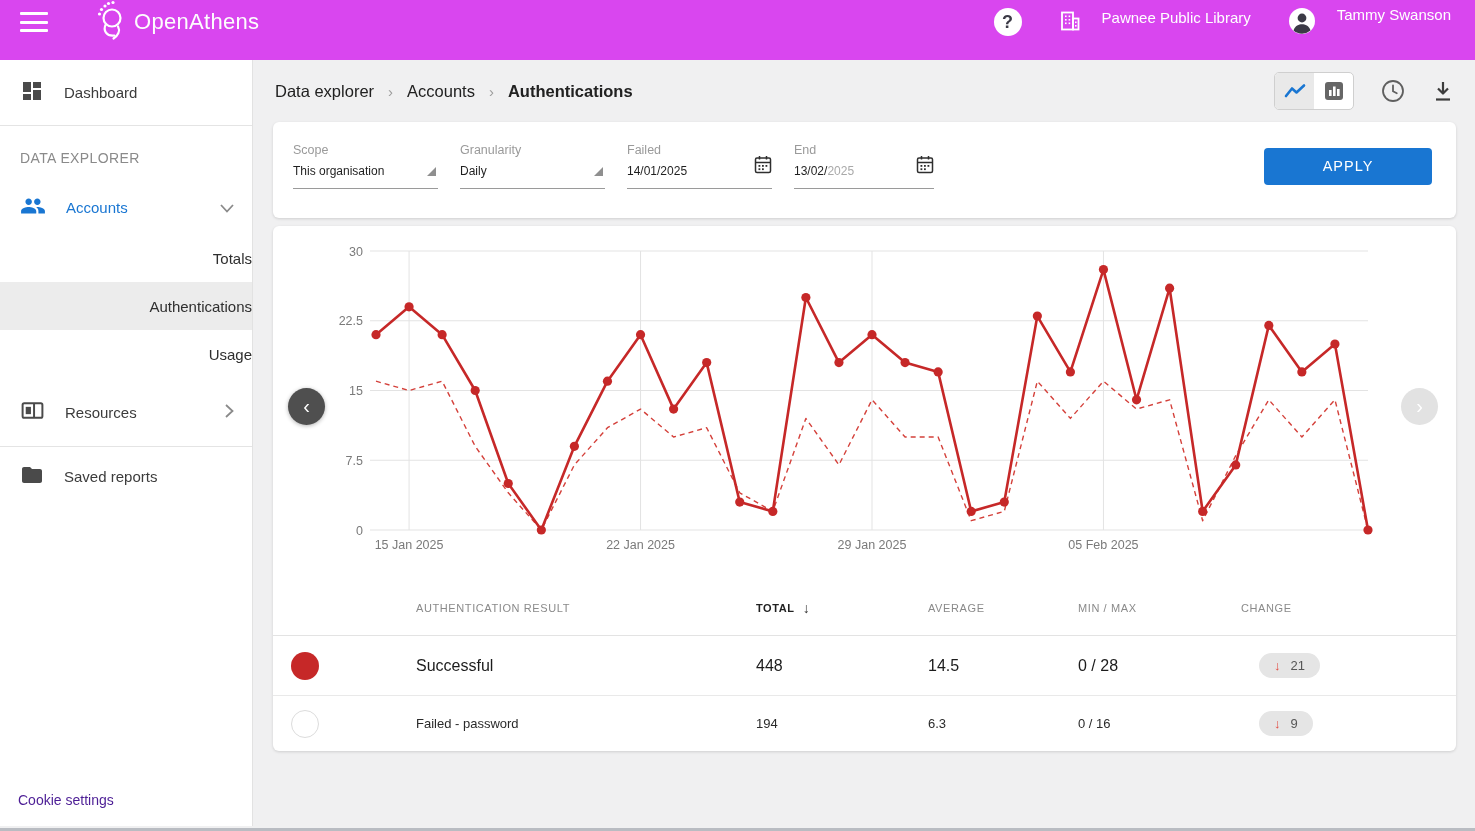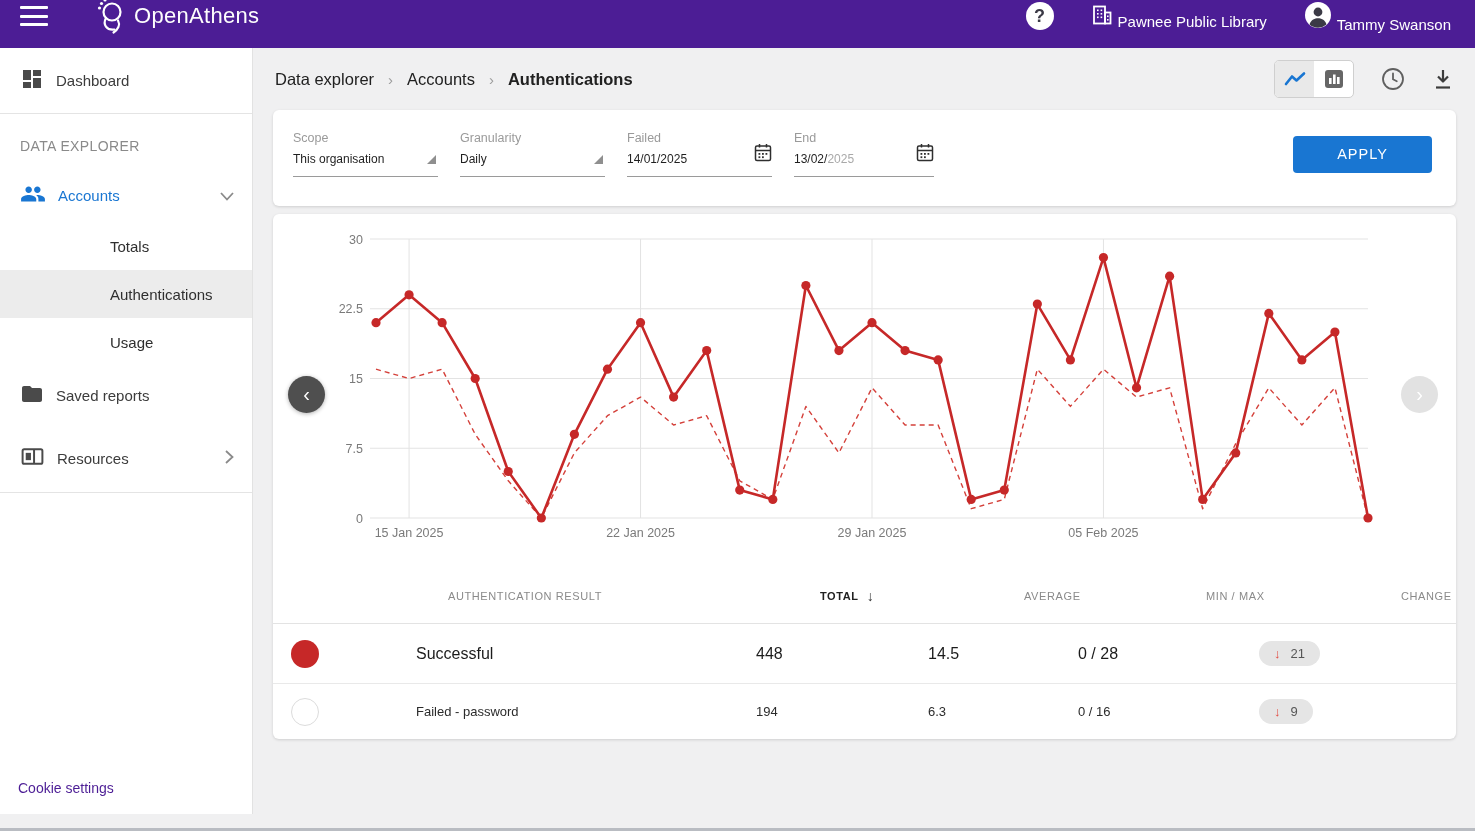--- a/index.html
+++ b/index.html
@@ -1,41 +1,41 @@
 <!DOCTYPE html>
 <html><head>
 <meta charset="utf-8">
 <style>
   * { margin:0; padding:0; box-sizing:border-box; }
   html,body { width:1475px; height:831px; overflow:hidden; }
   body { font-family:"Liberation Sans", sans-serif; background:#f0f0f1; position:relative; }
 
   
-  .topbar { height:48px; background:#4c1d95; display:flex; align-items:center; color:#fff; padding:0 24px 16px 20px; }
+  .topbar { height:60px; background:#d946ef; display:flex; align-items:center; color:#fff; padding:0 24px 16px 20px; }
   .hamburger { width:28px; height:20px; display:flex; flex-direction:column; justify-content:space-between; cursor:pointer; }
   .hamburger span { display:block; height:3px; background:#fff; border-radius:1px; }
   .logo-wrap { display:flex; align-items:center; margin-left:44px; gap:6px; }
   .logo-text { font-size:22px; letter-spacing:.3px; color:#fdfdfd; }
   .topbar-right { margin-left:auto; display:flex; align-items:center; gap:14px; font-size:15px; }
-  .topbar-group { display:flex; align-items:flex-end; gap:4px; margin-left:22px; }
+  .topbar-group { display:flex; align-items:flex-start; gap:20px; margin-left:22px; }
   .help-circle { width:28px; height:28px; border-radius:50%; background:#fff; color:#3b3a46; font-weight:bold; font-size:18px; display:flex; align-items:center; justify-content:center; }
 
   
   .main { display:flex; height:766px; }
   .sidebar { width:253px; background:#fff; border-right:1px solid #e2e2e2; position:relative; flex-shrink:0; }
   .content { flex:1; padding:0 20px; }
 
   
   .side-item { display:flex; align-items:center; height:66px; padding:0 18px 0 20px; font-size:15px; color:#3c3c3c; cursor:pointer; }
-  .side-item .lbl { margin-left:12px; }
+  .side-item .lbl { margin-left:20px; }
   .side-item .spacer { flex:1; }
   .divider { border-bottom:1px solid #e4e4e4; }
   .section-label { padding:24px 20px 14px 20px; font-size:14px; color:#8a8a8a; letter-spacing:.4px; }
   .side-item.accounts { color:#1976d2; height:54px; }
-  .sub-item { height:48px; display:flex; align-items:center; padding-left:110px; font-size:15px; color:#2f2f2f; cursor:pointer; }
+  .sub-item { height:48px; display:flex; align-items:center; padding-left:110px; font-size:15px; color:#2f2f2f; cursor:pointer;justify-content:flex-end; }
   .sub-item.selected { background:#ececec; }
   .chev { color:#8a8a8a; font-size:15px; }
   .cookie { position:absolute; left:18px; bottom:18px; font-size:14px; color:#4c1d95; cursor:pointer; }
 
   
   .crumb-row { height:62px; display:flex; align-items:center; padding:0 2px; }
   .crumbs { display:flex; align-items:center; gap:14px; font-size:16.5px; color:#212121; }
   .crumb { cursor:pointer; }
   .crumb-sep { color:#9c9c9c; font-size:15px; }
   .crumb-actions { margin-left:auto; display:flex; align-items:center; gap:26px; }
@@ -46,31 +46,31 @@
 
   
   .card { background:#fff; border-radius:6px; box-shadow:0 1px 3px rgba(0,0,0,.14); }
   .filter-card { height:96px; display:flex; align-items:center; padding:0 24px 8px 20px; gap:22px; }
   .field { width:145px; position:relative; padding-bottom:10px; border-bottom:1px solid #9a9a9a; }
   .field .f-label { font-size:12.5px; color:#9a9a9a; margin-bottom:7px; }
   .field .f-value { font-size:12px; color:#1f1f1f; display:flex; align-items:flex-end; }
   .f-value .ghost { color:#a9a9a9; }
   .dd-tri { position:absolute; right:2px; bottom:12px; width:0; height:0; border-left:9px solid transparent; border-bottom:9px solid #8f8f8f; }
   .cal { position:absolute; right:0; bottom:10px; }
-  .apply-btn { margin-left:auto; width:139px; height:37px; background:#1976d2; color:#fff; border:none; border-radius:4px; font-size:14.5px; letter-spacing:1px; font-family:"Liberation Sans",sans-serif; cursor:pointer; }
+  .apply-btn { margin-left:auto; width:168px; height:37px; background:#1976d2; color:#fff; border:none; border-radius:4px; font-size:14.5px; letter-spacing:1px; font-family:"Liberation Sans",sans-serif; cursor:pointer; }
 
   
   .chart-card { margin-top:8px; position:relative; }
   .nav-arrow { position:absolute; width:37px; height:37px; border-radius:50%; display:flex; align-items:center; justify-content:center; color:#fff; font-size:20px; cursor:pointer; z-index:3; user-select:none; }
   .nav-arrow.left { left:15px; top:162px; background:#4f4f4f; box-shadow:0 1px 4px rgba(0,0,0,.3); }
   .nav-arrow.right { right:18px; top:162px; background:#e2e2e2; }
 
   
   .tbl-grid { display:grid; grid-template-columns:143px 340px 172px 150px 163px 1fr; align-items:center; }
-  .tbl-head { height:56px; border-bottom:1px solid #e3e3e3; font-size:11px; color:#8a8a8a; letter-spacing:.6px;gap:32px; }
+  .tbl-head { height:56px; border-bottom:1px solid #e3e3e3; font-size:11px; color:#8a8a8a; letter-spacing:.6px; }
   .tbl-head .sorted { color:#212121; font-weight:bold; display:flex; align-items:center; gap:8px; }
   .sort-arrow { font-size:14px; color:#333; }
   .tbl-row { border-bottom:1px solid #e9e9e9; cursor:pointer; }
   .tbl-row.primary { height:60px; font-size:16px; color:#1c1c1c; }
   .tbl-row.secondary { height:56px; font-size:13px; color:#2b2b2b; }
   .tbl-row:last-child { border-bottom:none; height:55px; }
   .sel-circle { width:28px; height:28px; border-radius:50%; margin-left:18px; }
   .sel-circle.on { background:#c62828; }
   .sel-circle.off { background:#fff; border:1.5px solid #dcdcdc; }
   .pill { display:inline-flex; align-items:center; gap:10px; background:#e5e5e5; border-radius:15px; padding:5px 15px; margin-left:18px; }
@@ -165,43 +165,43 @@
     </div>
     <div class="sub-item">
       <span>Totals</span>
     </div>
     <div class="sub-item selected">
       <span>Authentications</span>
     </div>
     <div class="sub-item">
       <span>Usage</span>
     </div>
-    <div class="side-item" style="height:58px">
-      <span>
-        <svg width="24" height="24" viewBox="0 0 24 24" fill="#4a4a4a">
-            <path d="M10 4H4c-1.1 0-1.99.9-1.99 2L2 18c0 1.1.9 2 2 2h16c1.1 0 2-.9 2-2V8c0-1.1-.9-2-2-2h-8l-2-2z"></path>
-          </svg>
-      </span>
-      <span class="lbl">Saved reports</span>
-    </div>
     <div class="side-item divider" style="height:69px">
       <span>
         <svg width="25" height="25" viewBox="0 0 24 24" fill="none" stroke="#4a4a4a" stroke-width="1.9">
           <rect x="2.5" y="5" width="19" height="14" rx="1.5"></rect>
           <rect x="5.5" y="8.5" width="5" height="7" fill="#4a4a4a" stroke="none"></rect>
           <line x1="13.5" y1="5.5" x2="13.5" y2="18.5"></line>
         </svg>
       </span>
       <span class="lbl">Resources</span>
       <span class="spacer"></span>
       <span class="chev">
         <svg width="9" height="14" viewBox="0 0 9 14" fill="none">
             <path d="M1 1 L7.5 7 L1 13" stroke="#8a8a8a" stroke-width="1.8"></path>
           </svg>
       </span>
+    </div>
+    <div class="side-item" style="height:58px">
+      <span>
+        <svg width="24" height="24" viewBox="0 0 24 24" fill="#4a4a4a">
+            <path d="M10 4H4c-1.1 0-1.99.9-1.99 2L2 18c0 1.1.9 2 2 2h16c1.1 0 2-.9 2-2V8c0-1.1-.9-2-2-2h-8l-2-2z"></path>
+          </svg>
+      </span>
+      <span class="lbl">Saved reports</span>
     </div>
     <div class="cookie">Cookie settings</div>
   </nav>
 
   <section class="content">
 
     <div class="crumb-row">
       <div class="crumbs">
         <span class="crumb">Data explorer</span>
         <span class="crumb-sep">›</span>

